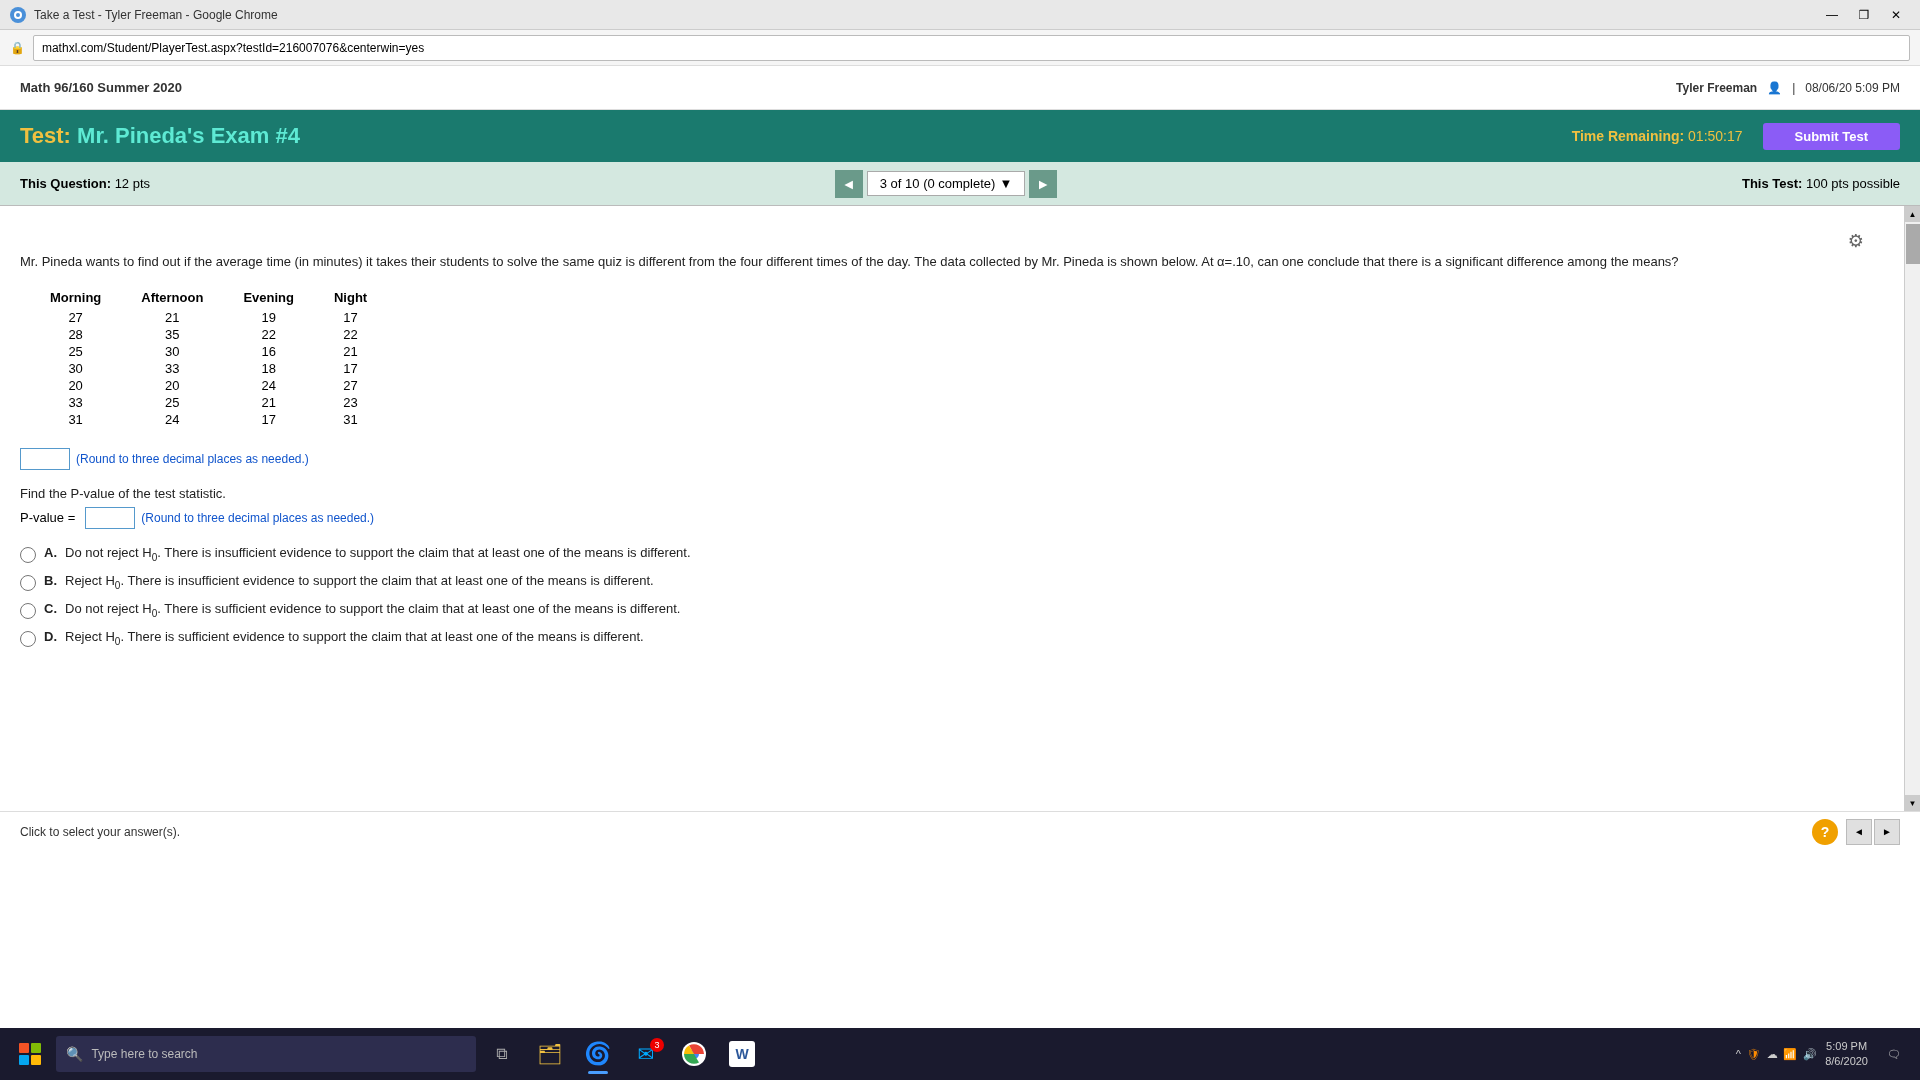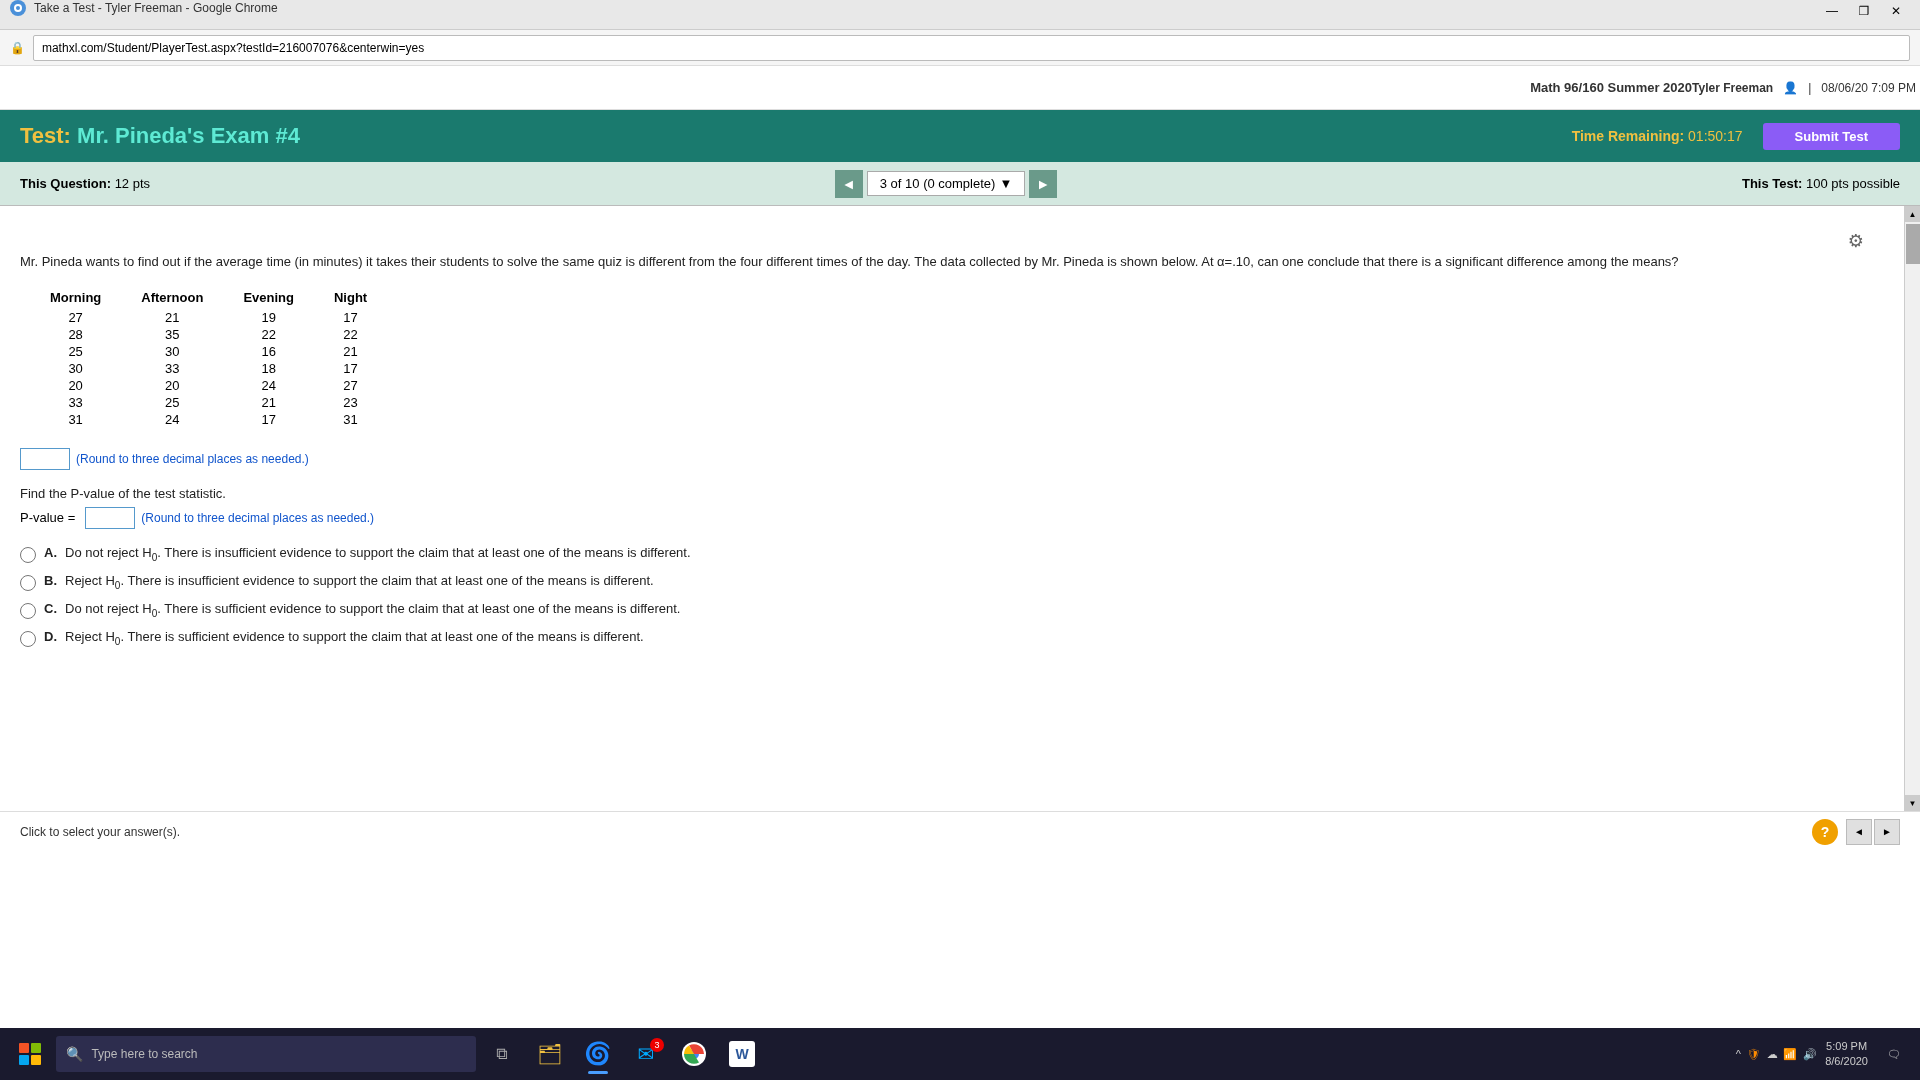--- a/index.html
+++ b/index.html
@@ -3,21 +3,21 @@
   <meta charset="utf-8">
   <style>
     * { margin: 0; padding: 0; box-sizing: border-box; }
     body { font-family: Arial, sans-serif; font-size: 13px; background: #fff; width: 1920px; height: 1080px; overflow: hidden; }
 
     
     .title-bar {
       background: #e8e8e8;
       height: 30px;
       display: flex;
-      align-items: flex-start;
+      align-items: center;
       padding: 0 10px;
       border-bottom: 1px solid #ccc;
       justify-content: space-between;
     }
     .title-bar-left { display: flex; align-items: center; gap: 8px; }
     .title-bar-icon { width: 16px; height: 16px; background: #4a90d9; border-radius: 50%; display: flex; align-items: center; justify-content: center; }
     .title-bar-title { font-size: 12px; color: #333; }
     .title-bar-controls { display: flex; gap: 4px; }
     .title-bar-btn { width: 28px; height: 22px; background: #e8e8e8; border: none; cursor: pointer; display: flex; align-items: center; justify-content: center; font-size: 12px; }
 
@@ -41,22 +41,22 @@
       border-radius: 2px;
     }
     .lock-icon { font-size: 12px; color: #555; }
 
     
     .app-header {
       height: 44px;
       background: #fff;
       display: flex;
       align-items: center;
-      justify-content: flex-end;
-      padding: 0 4px;
+      justify-content: space-between;
+      padding: 0 20px;
       border-bottom: 1px solid #ddd;
     }
     .app-header-left { font-size: 13px; font-weight: bold; color: #333; }
     .app-header-right { font-size: 12px; color: #333; display: flex; align-items: center; gap: 10px; }
     .user-name { font-weight: bold; }
 
     
     .test-header {
       background: #1a7a6e;
       height: 52px;
@@ -353,21 +353,21 @@
   <span class="lock-icon">🔒</span>
   <input class="address-input" type="text" value="mathxl.com/Student/PlayerTest.aspx?testId=216007076&amp;centerwin=yes" style="">
 </div>
 
 <div class="app-header">
   <span class="app-header-left">Math 96/160 Summer 2020</span>
   <div class="app-header-right">
     <span class="user-name">Tyler Freeman</span>
     <span>👤</span>
     <span>|</span>
-    <span>08/06/20 7:09 PM</span>
+    <span>08/06/20 5:09 PM</span>
   </div>
 </div>
 
 <div class="test-header">
   <div class="test-title">
     <span class="test-label">Test:</span>
     <span class="test-name">Mr. Pineda's Exam #4</span>
   </div>
   <div class="test-header-right">
     <span class="time-remaining">

